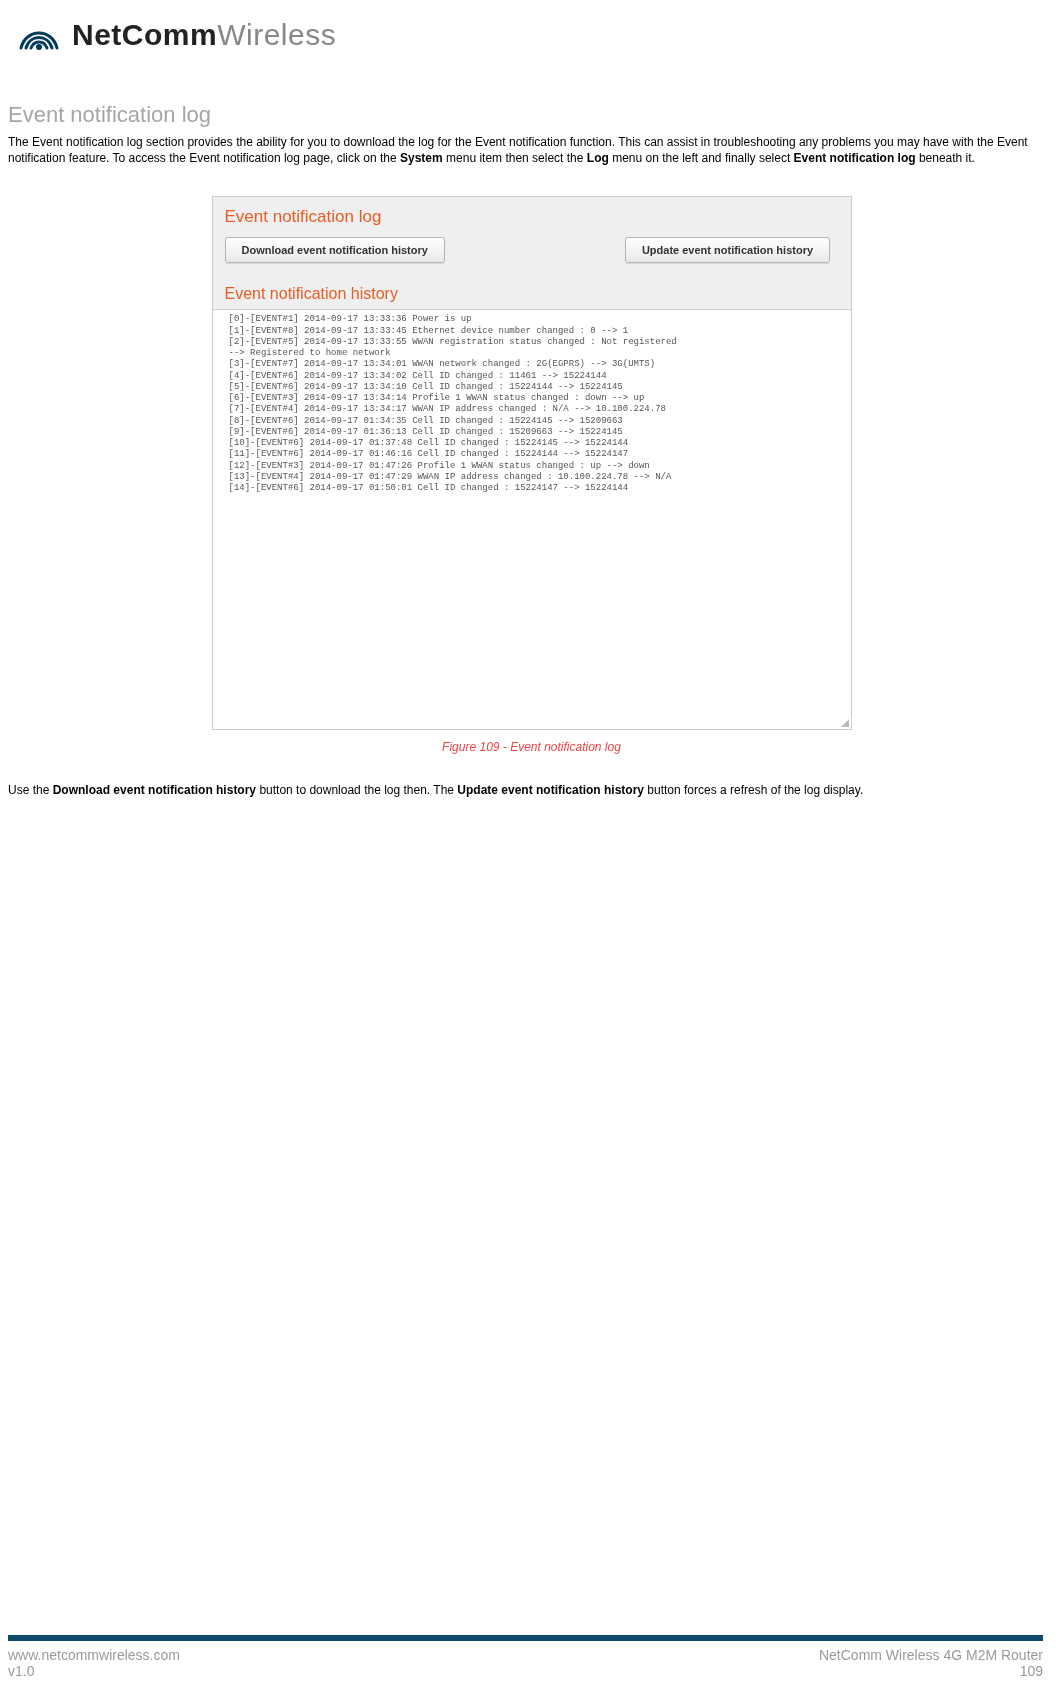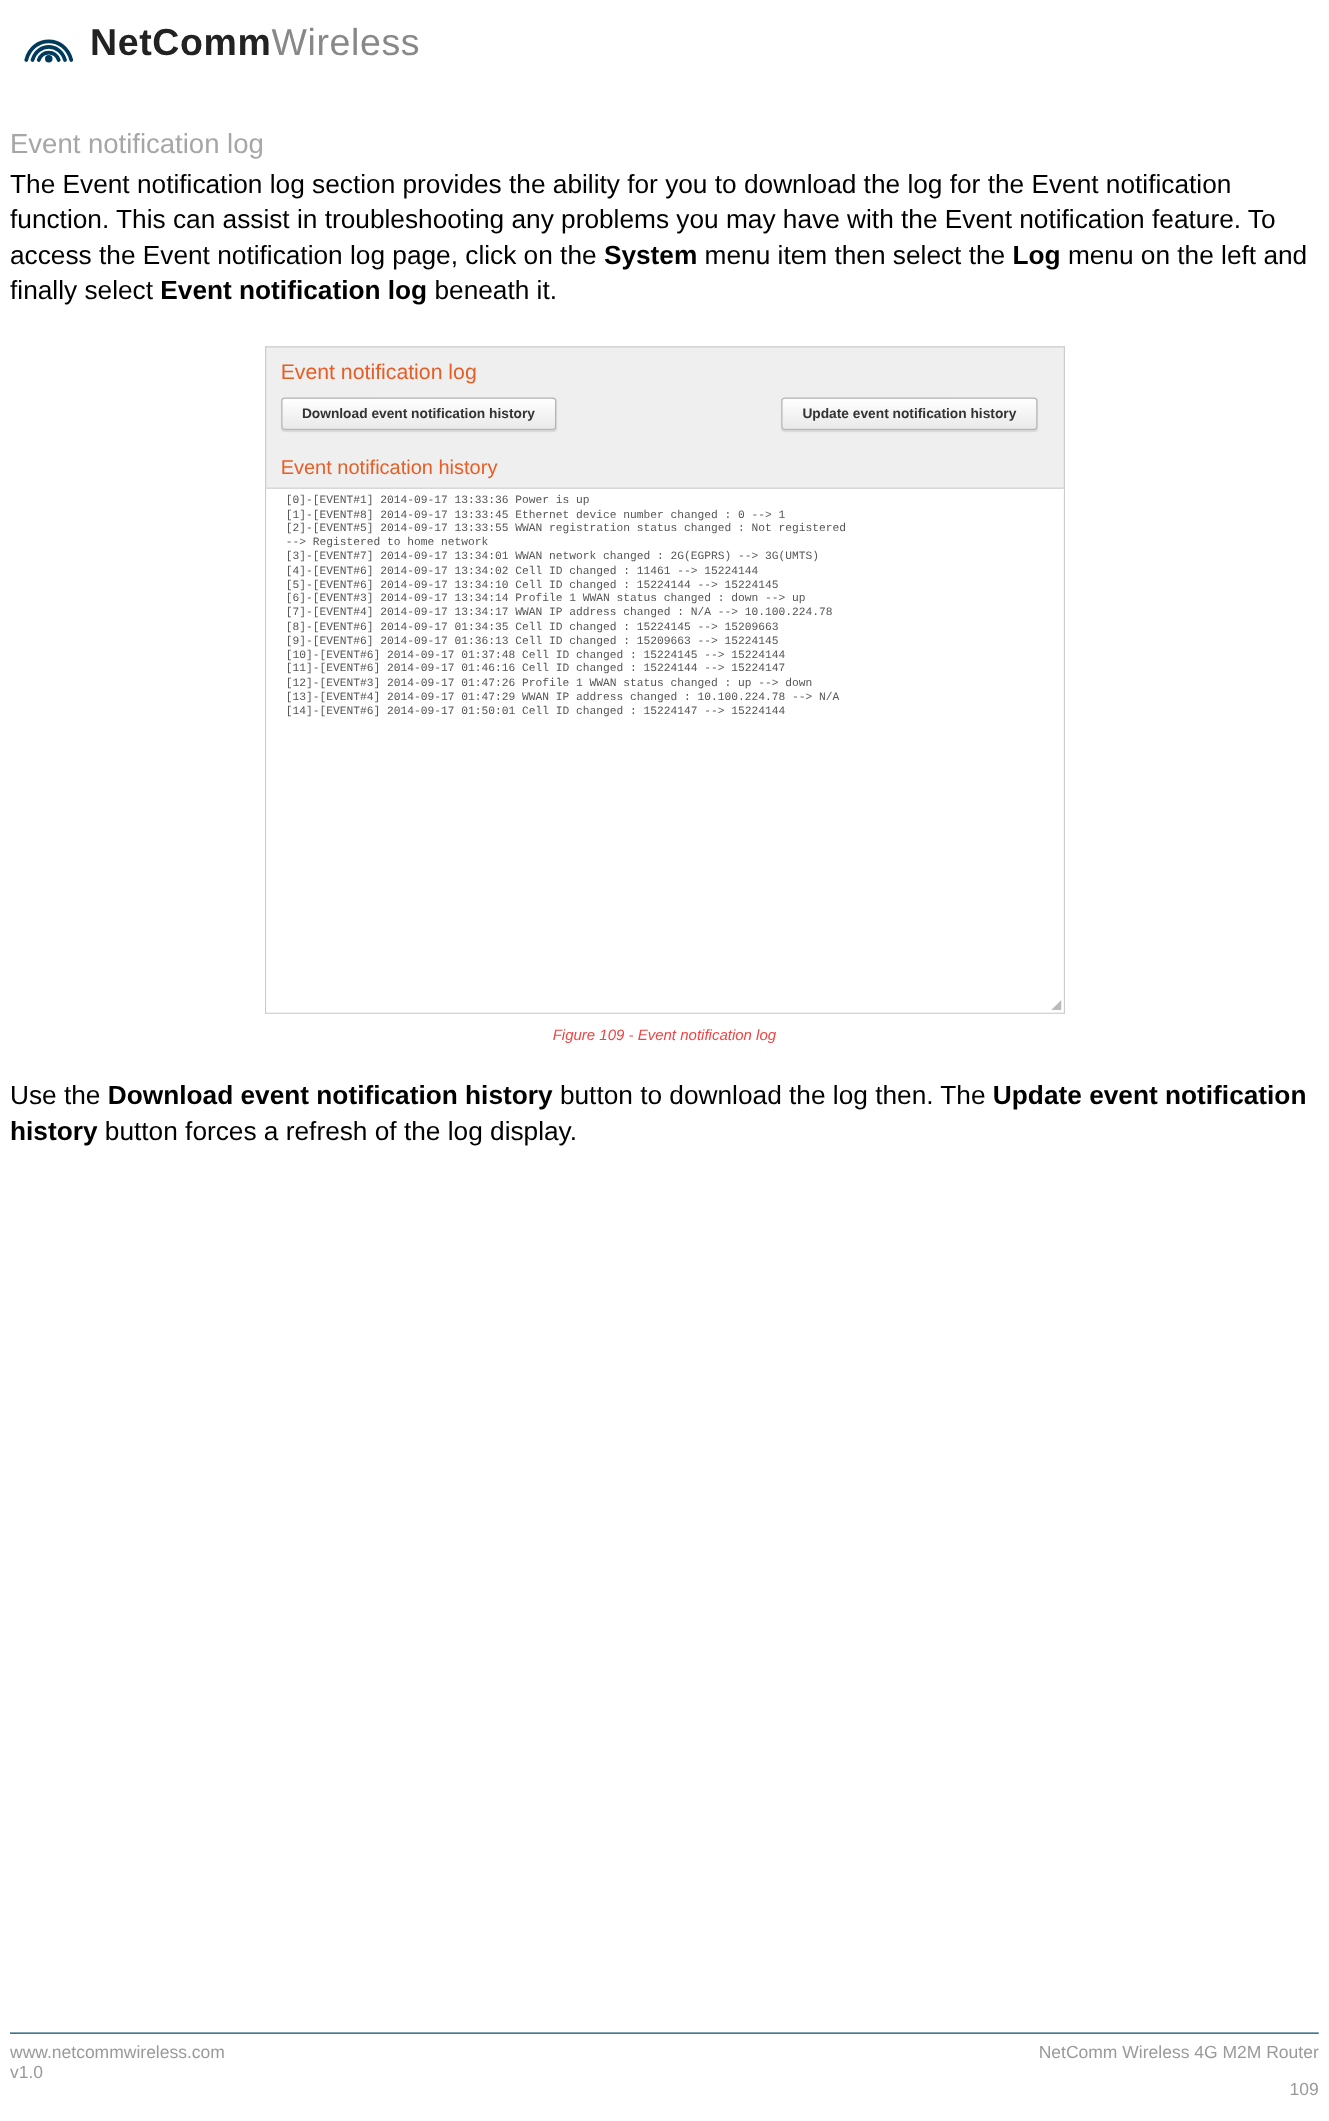--- a/index.html
+++ b/index.html
@@ -29,21 +29,21 @@
   .logo-text .light { font-weight: 400; color: #888; }
 
   .section-heading {
     font-size: 22px;
     color: #a6a6a6;
     font-weight: 400;
     margin-top: 50px;
     margin-bottom: 6px;
   }
   .body-text {
-    font-size: 21px;
+    font-size: 12px;
     line-height: 1.35;
     color: #000;
   }
   .body-text .b { font-weight: 700; }
 
   .figure-wrap {
     width: 640px;
     margin: 30px auto 0 auto;
   }
   .app-panel {
@@ -115,33 +115,33 @@
     margin-top: 10px;
   }
   .para2 {
     margin-top: 28px;
   }
 
   .footer {
     position: absolute;
     bottom: 18px;
     left: 8px;
-    right: 8px;
-    border-top: 1px solid #0c4a6e;
+    right: 20px;
+    border-top: 6px solid #0c4a6e;
     padding-top: 6px;
     font-size: 14px;
     color: #9a9a9a;
     display: flex;
     justify-content: space-between;
   }
   .footer-left, .footer-right {
     display: flex;
     flex-direction: column;
   }
-  .footer-right { text-align: right; gap: 14px; }
+  .footer-right { text-align: right; }
 </style>
 </head>
 <body>
 
 <div class="logo-block">
   <span class="logo-icon">
     <svg width="42" height="34" viewBox="0 0 42 34">
       <g fill="none" stroke="#003a5d" stroke-width="3" stroke-linecap="round">
         <path d="M3 30 C 8 10, 34 10, 39 30"></path>
         <path d="M8 30 C 12 16, 30 16, 34 30"></path>

